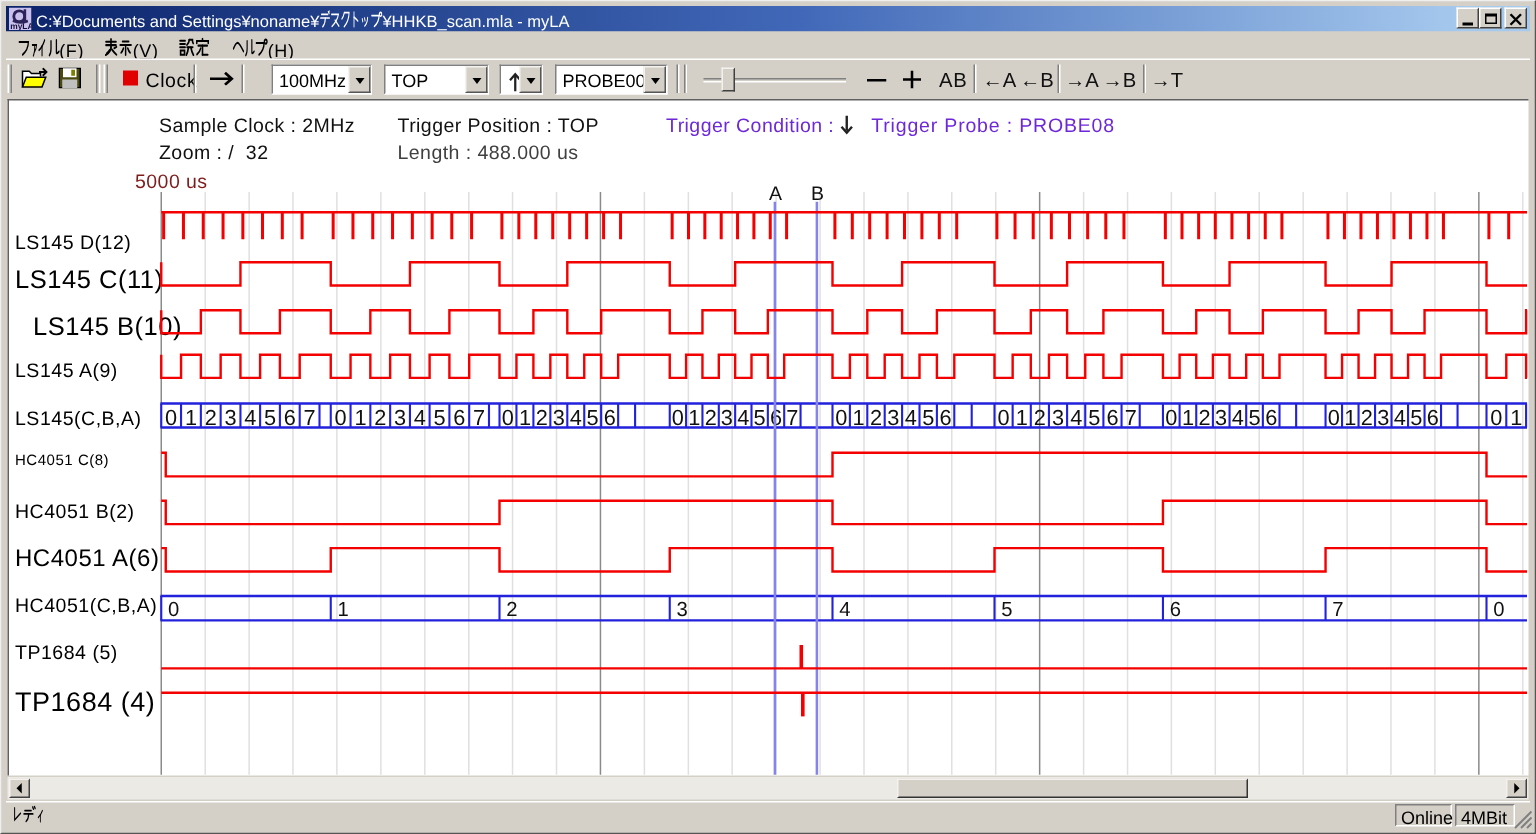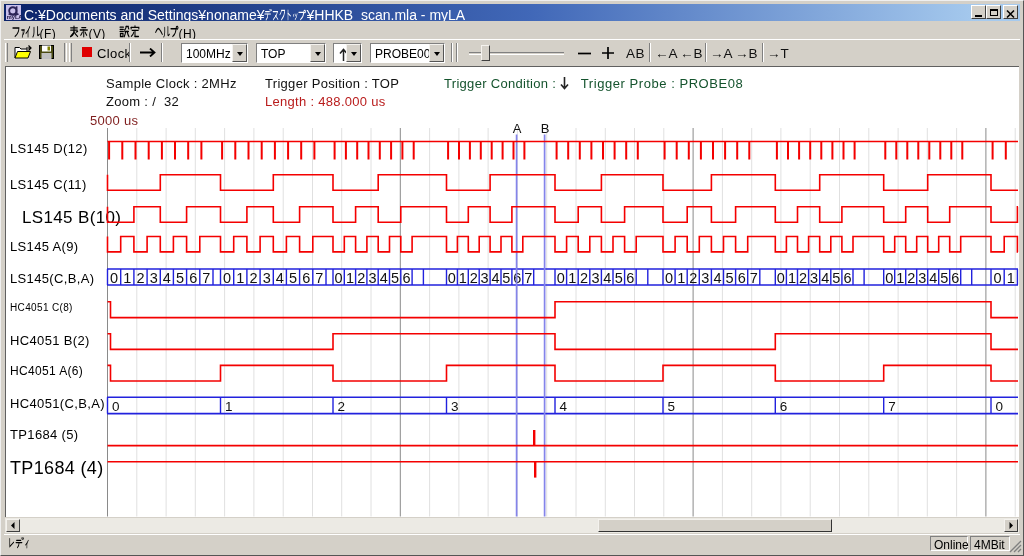--- a/index.html
+++ b/index.html
@@ -15,21 +15,21 @@
 </style></head><body>
 <div class="abs" style="left:0;top:0;width:1024px;height:556px;border:1px solid #efefef;border-right-color:#555;border-bottom-color:#555"></div>
 <div class="abs" style="left:1px;top:1px;width:1022px;height:554px;border:3px solid #d4d0c8"></div>
 <div class="abs" style="left:4px;top:4px;width:1016px;height:17px;background:linear-gradient(to right,#0b2369,#4168b8 52%,#a6caee 96%)"></div>
 <svg class="abs" style="left:6px;top:5px" width="15" height="15" viewBox="0 0 15 15">
 <rect x="0" y="0" width="15" height="15" fill="#c9c0ec"></rect>
 <circle cx="6.8" cy="5.8" r="3.6" fill="none" stroke="#2c2458" stroke-width="1.9"></circle>
 <path d="M10.6 1.2 V9.2 M2.6 8.8 Q7 11 12.6 9" stroke="#2c2458" stroke-width="1.7" fill="none"></path>
 <text x="0.8" y="14.2" font-size="5.6" font-family="Liberation Sans" fill="#18103c" font-weight="bold">myLA</text>
   </svg>
-<div class="tx" style="left:24px;top:7px;font-size:14px;color:#fff">C:¥Documents and Settings¥noname¥<svg width="7.5" height="12" viewBox="0 0 12 12" preserveAspectRatio="none" style="vertical-align:-1px" fill="none" stroke="#fff" stroke-width="1.15" stroke-linecap="round">
+<div class="tx" style="left:24px;top:7px;font-size:11px;color:#fff">C:¥Documents and Settings¥noname¥<svg width="7.5" height="12" viewBox="0 0 12 12" preserveAspectRatio="none" style="vertical-align:-1px" fill="none" stroke="#fff" stroke-width="1.15" stroke-linecap="round">
       <path d="M2.2 2.6 H8.8"></path>
       <path d="M1.2 5 H10.6"></path>
       <path d="M6.2 5 Q6.2 8.8 3.4 10.8"></path>
       <path d="M9.4 0.6 L10.2 2"></path>
       <path d="M11 0.2 L11.8 1.6"></path>
     </svg><svg width="7.0" height="12" viewBox="0 0 12 12" preserveAspectRatio="none" style="vertical-align:-1px" fill="none" stroke="#fff" stroke-width="1.15" stroke-linecap="round">
       <path d="M1.8 2.6 H9.6 Q8.4 6.8 2.2 10.6"></path>
       <path d="M5.8 6.4 Q8 8.4 10.2 10.4"></path>
     </svg><svg width="7.0" height="12" viewBox="0 0 12 12" preserveAspectRatio="none" style="vertical-align:-1px" fill="none" stroke="#fff" stroke-width="1.15" stroke-linecap="round">
       <path d="M4.4 1.4 Q3.4 4 1.6 5.6"></path>
@@ -165,34 +165,34 @@
 <div class="tx" style="left:655px;top:45.5px;font-size:13.5px;color:#111">←A</div>
 <div class="tx" style="left:680px;top:45.5px;font-size:13.5px;color:#111">←B</div>
 <div class="sep" style="left:705px;top:43px;height:19px"></div>
 <div class="tx" style="left:710px;top:45.5px;font-size:13.5px;color:#111">→A</div>
 <div class="tx" style="left:735px;top:45.5px;font-size:13.5px;color:#111">→B</div>
 <div class="sep" style="left:762px;top:43px;height:19px"></div>
 <div class="tx" style="left:767px;top:45.5px;font-size:13.5px;color:#111">→T</div>
 <div class="abs" style="left:5px;top:66px;width:1014px;height:451px;background:#fff;border-top:1px solid #606060;border-left:1px solid #606060"></div>
 <div class="tx" style="left:106px;top:76px;font-size:13px;color:#111;letter-spacing:0.3px">Sample Clock : 2MHz</div>
 <div class="tx" style="left:265px;top:76px;font-size:13px;color:#111;letter-spacing:0.3px">Trigger Position : TOP</div>
-<div class="tx" style="left:444px;top:76px;font-size:13px;color:#14532d;letter-spacing:0.3px">Trigger Condition : <svg width="9" height="13" viewBox="0 0 9 13" style="vertical-align:-2px">
+<div class="tx" style="left:444px;top:76px;font-size:13px;color:#6d28d9;letter-spacing:0.3px">Trigger Condition : <svg width="9" height="13" viewBox="0 0 9 13" style="vertical-align:-2px">
       <path d="M4.5 0 V10 M1 7.5 L4.5 11.5 L8 7.5" stroke="#222" stroke-width="1.6" fill="none"></path>
     </svg>&nbsp;&nbsp; <span style="letter-spacing:0.55px">Trigger Probe : PROBE08</span></div>
 <div class="tx" style="left:106px;top:94px;font-size:13px;color:#111;letter-spacing:0.3px">Zoom : /&nbsp; 32</div>
-<div class="tx" style="left:265px;top:94px;font-size:13px;color:#b91c1c;letter-spacing:0.3px">Length : 488.000 us</div>
+<div class="tx" style="left:265px;top:94px;font-size:13px;color:#404040;letter-spacing:0.3px">Length : 488.000 us</div>
 <div class="tx" style="left:90px;top:113px;font-size:13px;color:#7f1d1d;letter-spacing:0.3px">5000 us</div>
-<div class="tx" style="left:10px;top:141px;font-size:13px;letter-spacing:0.35px">LS145 D(12)</div>
-<div class="tx" style="left:10px;top:176.7px;font-size:13px;letter-spacing:0.35px">LS145 C(11)</div>
+<div class="tx" style="left:10px;top:154px;font-size:13px;letter-spacing:0.35px">LS145 D(12)</div>
+<div class="tx" style="left:10px;top:176.7px;font-size:17px;letter-spacing:0.35px">LS145 C(11)</div>
 <div class="tx" style="left:22px;top:207.9px;font-size:17px;letter-spacing:0.35px">LS145 B(10)</div>
 <div class="tx" style="left:10px;top:239.2px;font-size:13px;letter-spacing:0.35px">LS145 A(9)</div>
 <div class="tx" style="left:10px;top:270.5px;font-size:13px;letter-spacing:0.35px">LS145(C,B,A)</div>
 <div class="tx" style="left:10px;top:301.8px;font-size:10px;letter-spacing:0.35px">HC4051 C(8)</div>
 <div class="tx" style="left:10px;top:333.1px;font-size:13px;letter-spacing:0.35px">HC4051 B(2)</div>
-<div class="tx" style="left:10px;top:364.4px;font-size:12px;letter-spacing:0.35px">HC4051 A(6)</div>
+<div class="tx" style="left:10px;top:364.4px;font-size:16px;letter-spacing:0.35px">HC4051 A(6)</div>
 <div class="tx" style="left:10px;top:395.6px;font-size:13px;letter-spacing:0.35px">HC4051(C,B,A)</div>
 <div class="tx" style="left:10px;top:426.9px;font-size:13px;letter-spacing:0.35px">TP1684 (5)</div>
 <div class="tx" style="left:10px;top:458.2px;font-size:18px;letter-spacing:0.35px">TP1684 (4)</div>
 <svg class="abs" style="left:0;top:0" width="1024" height="556" viewBox="0 0 1024 556">
 <path d="M136.8 128 V516.5 M166.1 128 V516.5 M195.3 128 V516.5 M224.6 128 V516.5 M253.9 128 V516.5 M283.2 128 V516.5 M312.5 128 V516.5 M341.7 128 V516.5 M371 128 V516.5 M429.6 128 V516.5 M458.9 128 V516.5 M488.1 128 V516.5 M517.4 128 V516.5 M546.7 128 V516.5 M576 128 V516.5 M605.3 128 V516.5 M634.5 128 V516.5 M663.8 128 V516.5 M722.4 128 V516.5 M751.7 128 V516.5 M780.9 128 V516.5 M810.2 128 V516.5 M839.5 128 V516.5 M868.8 128 V516.5 M898.1 128 V516.5 M927.3 128 V516.5 M956.6 128 V516.5 M1015.2 128 V516.5" stroke="#e0e0e0" stroke-width="1" fill="none"></path>
 <path d="M107.5 128 V516.5 M400.3 128 V516.5 M693.1 128 V516.5 M985.9 128 V516.5" stroke="#8a8a8a" stroke-width="1" fill="none"></path>
 <path d="M107 269 H1018 M107 285 H1018" stroke="#2222dd" stroke-width="1.6" fill="none"></path>
 <path d="M107.5 269 V285 M120.7 269 V285 M133.9 269 V285 M147.1 269 V285 M160.3 269 V285 M173.4 269 V285 M186.6 269 V285 M199.8 269 V285 M213 269 V285 M220.5 269 V285 M233.7 269 V285 M246.9 269 V285 M260.1 269 V285 M273.3 269 V285 M286.4 269 V285 M299.6 269 V285 M312.8 269 V285 M326 269 V285 M333 269 V285 M344.3 269 V285 M355.6 269 V285 M366.9 269 V285 M378.2 269 V285 M389.5 269 V285 M400.8 269 V285 M412.1 269 V285 M423.4 269 V285 M446.5 269 V285 M457.4 269 V285 M468.3 269 V285 M479.2 269 V285 M490.1 269 V285 M501 269 V285 M511.9 269 V285 M522.8 269 V285 M533.7 269 V285 M555 269 V285 M566.6 269 V285 M578.2 269 V285 M589.8 269 V285 M601.4 269 V285 M613 269 V285 M624.6 269 V285 M636.2 269 V285 M647.8 269 V285 M663 269 V285 M675.1 269 V285 M687.2 269 V285 M699.3 269 V285 M711.4 269 V285 M723.5 269 V285 M735.6 269 V285 M747.7 269 V285 M759.8 269 V285 M775.3 269 V285 M786.4 269 V285 M797.5 269 V285 M808.6 269 V285 M819.7 269 V285 M830.8 269 V285 M841.9 269 V285 M853 269 V285 M864.1 269 V285 M883.7 269 V285 M894.7 269 V285 M905.7 269 V285 M916.7 269 V285 M927.7 269 V285 M938.7 269 V285 M949.7 269 V285 M960.7 269 V285 M971.7 269 V285 M991 269 V285 M1004.2 269 V285 M1017.4 269 V285" stroke="#2222dd" stroke-width="1.4" fill="none"></path>
 <g font-size="14.5" fill="#111" font-family="Liberation Sans, sans-serif">
       <text x="114.1" y="283.2" text-anchor="middle">0</text>

